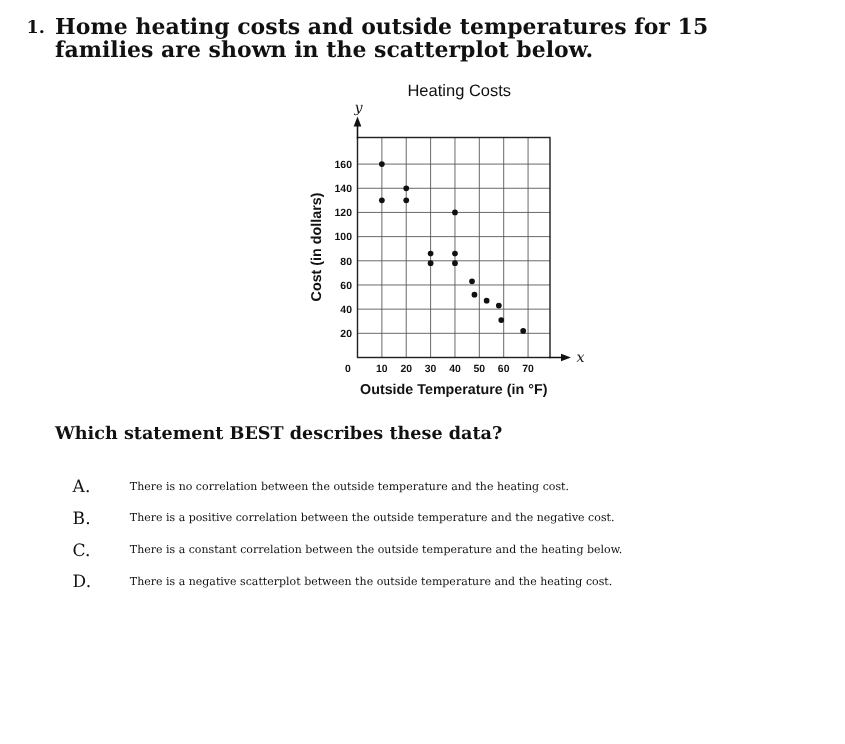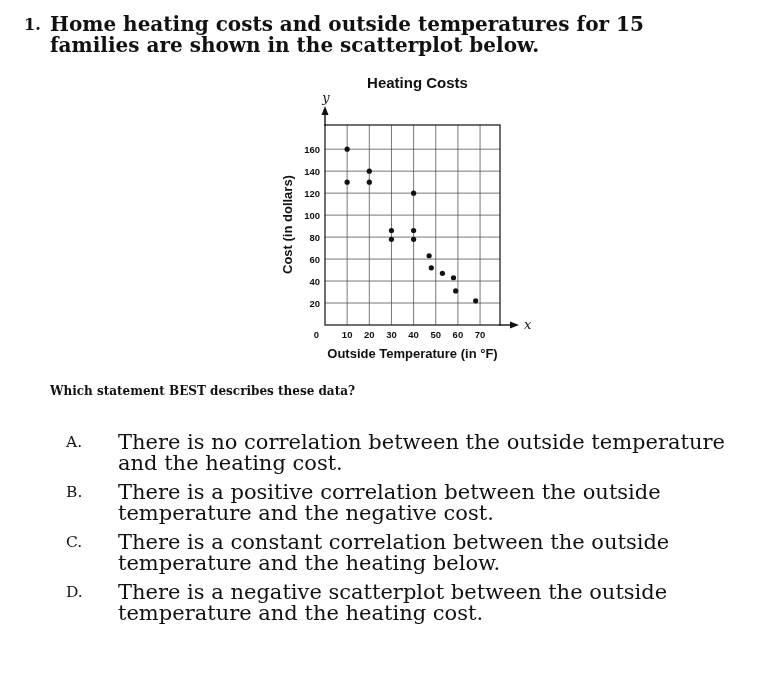--- a/index.html
+++ b/index.html
@@ -6,42 +6,42 @@
   .page{position:relative;width:768px;height:676px;background:#ffffff;overflow:hidden;
         font-family:"DejaVu Serif",serif;color:#111;}
 
   
   .question{position:absolute;top:14px;left:24px;display:flex;}
   .qnum{font-weight:bold;font-size:16px;line-height:21px;width:26px;flex:none;}
   .qtext{font-weight:bold;font-size:20px;line-height:21px;width:690px;}
 
   
   .chart-title{position:absolute;left:300px;top:74px;width:235px;text-align:center;
-               font-family:"Liberation Sans",sans-serif;font-weight:bold;font-size:15px;color:#111;}
+               font-family:"Liberation Sans",sans-serif;font-weight:normal;font-size:15px;color:#111;}
   .ylabel{position:absolute;left:280px;top:143px;height:164px;writing-mode:vertical-rl;
           transform:rotate(180deg);text-align:center;
           font-family:"Liberation Sans",sans-serif;font-weight:bold;font-size:13px;color:#111;}
   #plot-svg{position:absolute;left:300px;top:95px;}
   .grid{stroke:#555;stroke-width:0.8;}
   .border{fill:none;stroke:#222;stroke-width:1.3;}
   .axis{stroke:#111;stroke-width:1.4;}
   .fill{fill:#111;}
   .tick{font-family:"Liberation Sans",sans-serif;font-weight:bold;font-size:9.5px;fill:#111;}
   .xtick{text-anchor:middle;}
   .ytick{text-anchor:end;}
   .dot{fill:#111;}
   .axisletter{font-family:"DejaVu Serif",serif;font-style:italic;font-size:13px;fill:#111;}
   .xlabel-svg{font-family:"Liberation Sans",sans-serif;font-weight:bold;font-size:13px;fill:#111;}
 
   
-  .prompt{position:absolute;left:50px;top:384px;font-weight:bold;font-size:12px;}
+  .prompt{position:absolute;left:50px;top:384px;font-weight:bold;font-size:16px;}
   .options{position:absolute;left:66px;top:432px;display:flex;flex-direction:column;gap:8px;}
   .option{display:flex;align-items:flex-start;}
   .letter{width:52px;flex:none;font-size:15.5px;line-height:21px;}
-  .otext{width:612px;font-size:21px;line-height:21px;}
+  .otext{width:612px;font-size:10px;line-height:21px;}
 </style>
 </head>
 <body>
 
 <div class="page">
 
   <div class="question">
     <span class="qnum">1.</span>
     <span class="qtext">Home heating costs and outside temperatures for 15 families are shown in the scatterplot below.</span>
   </div>

